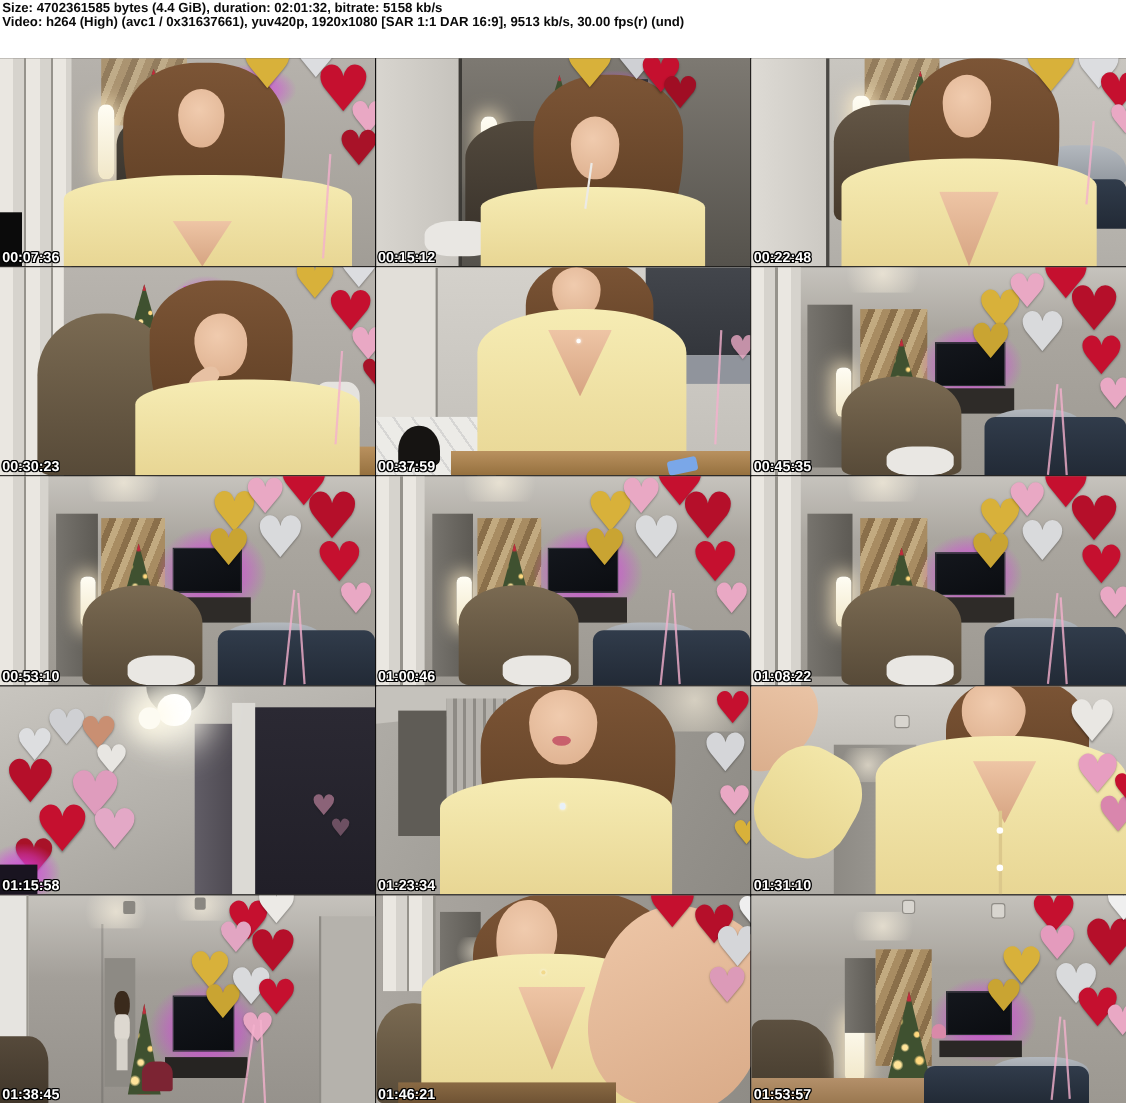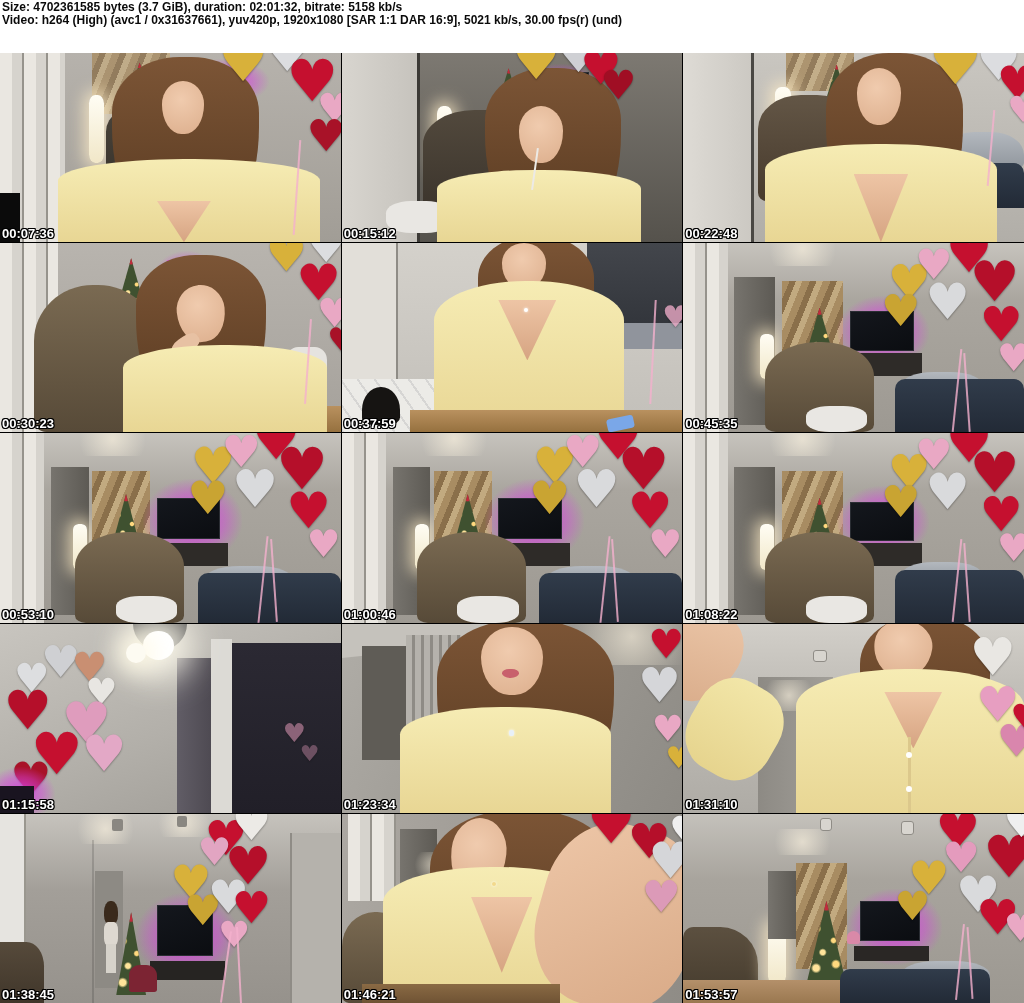--- a/index.html
+++ b/index.html
@@ -42,22 +42,22 @@
   .wood{background:linear-gradient(180deg,#b9915f,#96713f);}
   .spot{background:radial-gradient(circle,rgba(255,246,226,.6),rgba(255,246,226,0) 70%);}
   .door{background:linear-gradient(90deg,#77746e,#5d5a54);}
   .marble{background:#ecebe7;background-image:repeating-linear-gradient(55deg,rgba(150,150,155,.25) 0 2px,rgba(0,0,0,0) 2px 14px);}
 </style>
 </head>
 <body>
 
 <div id="sheet">
   <div class="header">
-    <div>Size: 4702361585 bytes (3.7 GiB), duration: 02:01:32, bitrate: 5158 kb/s</div>
-    <div>Video: h264 (High) (avc1 / 0x31637661), yuv420p, 1920x1080 [SAR 1:1 DAR 16:9], 5021 kb/s, 30.00 fps(r) (und)</div>
+    <div>Size: 4702361585 bytes (4.4 GiB), duration: 02:01:32, bitrate: 5158 kb/s</div>
+    <div>Video: h264 (High) (avc1 / 0x31637661), yuv420p, 1920x1080 [SAR 1:1 DAR 16:9], 9513 kb/s, 30.00 fps(r) (und)</div>
   </div>
 
   <div class="grid">
 
     <div class="cell">
       <div class="L" style="inset:0;background:linear-gradient(180deg,#b6b2ac,#a19d96)"></div>
       <div class="L wardrobe" style="left:0;top:0;width:19%;height:100%"></div>
       <div class="L panelwood" style="left:27%;top:0;width:23%;height:32%;opacity:.8"></div>
       <div class="L tree" style="left:35%;top:5%;width:12%;height:26%"></div>
       <div class="L glow" style="left:53%;top:3%;width:26%;height:24%"></div>

